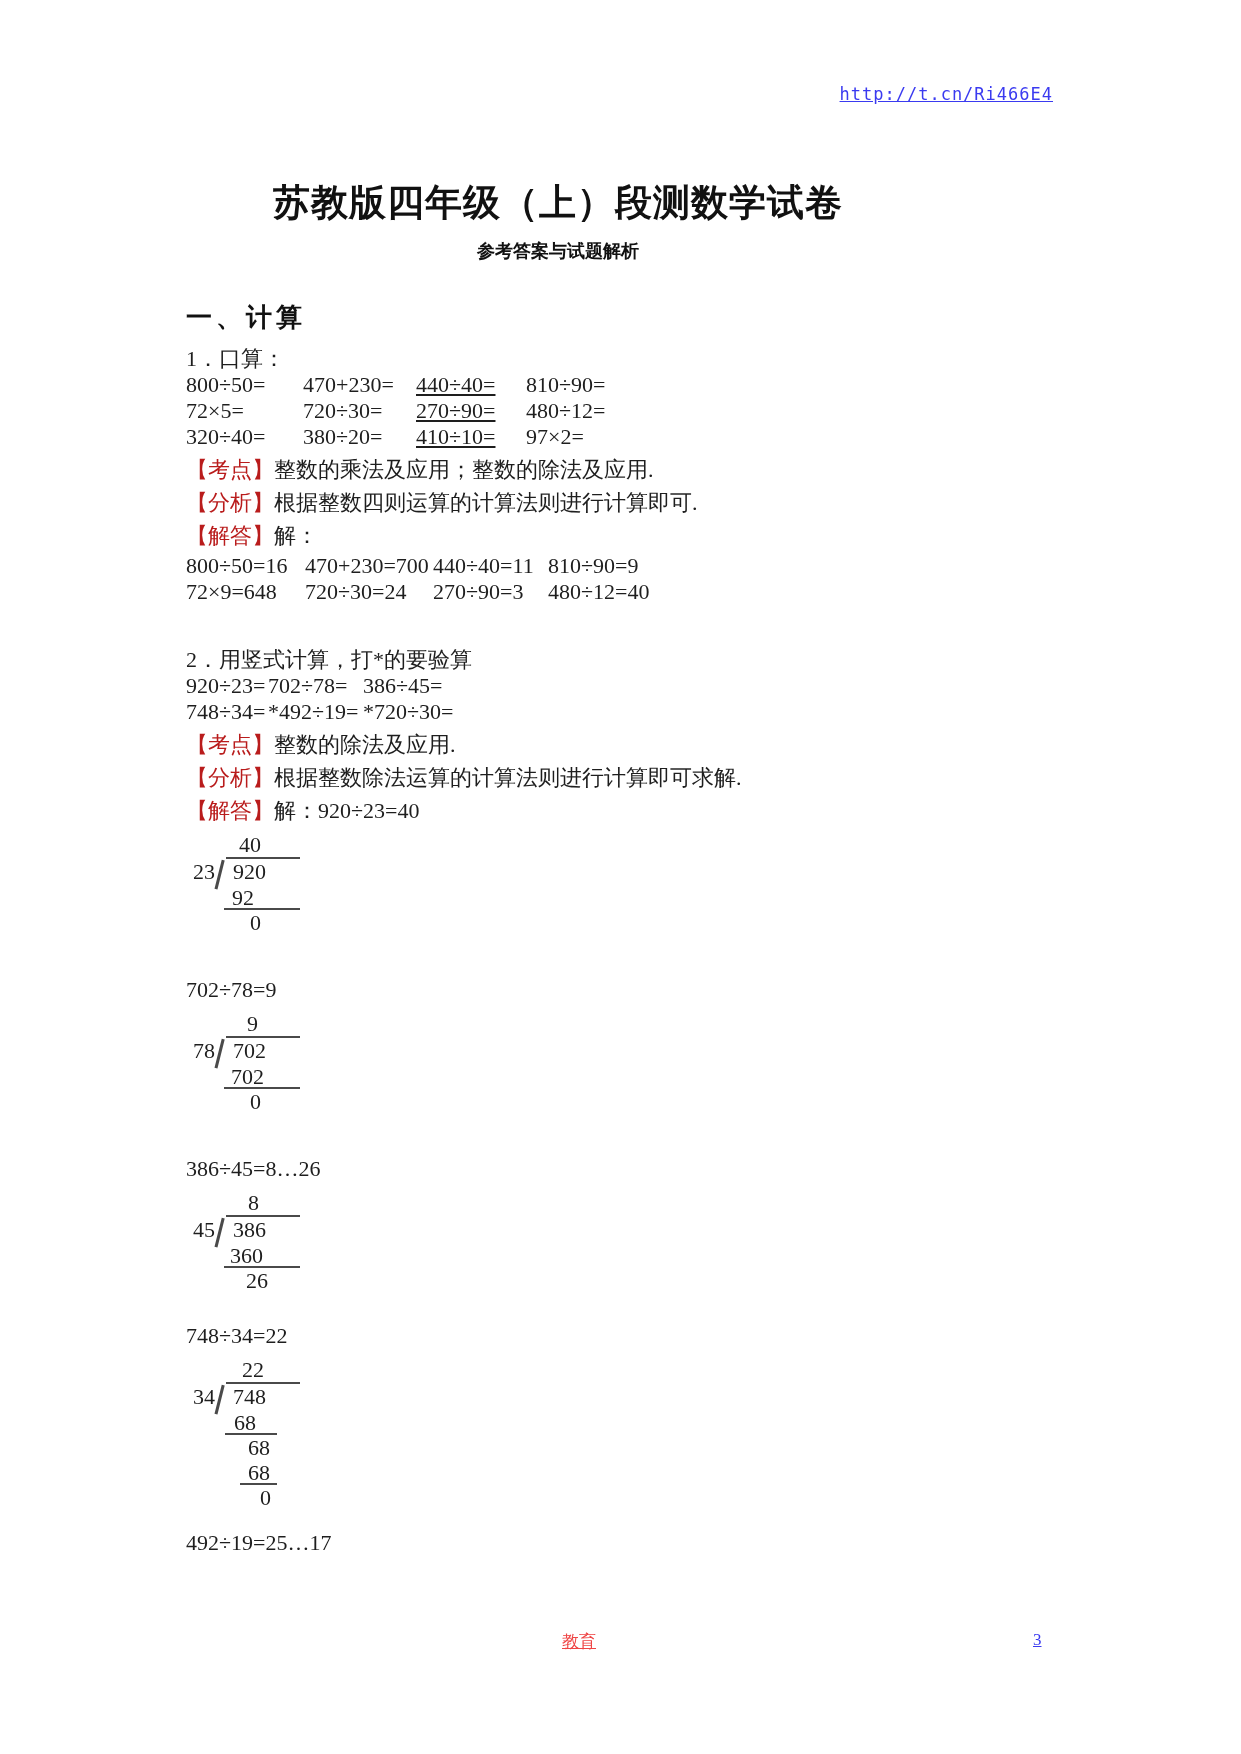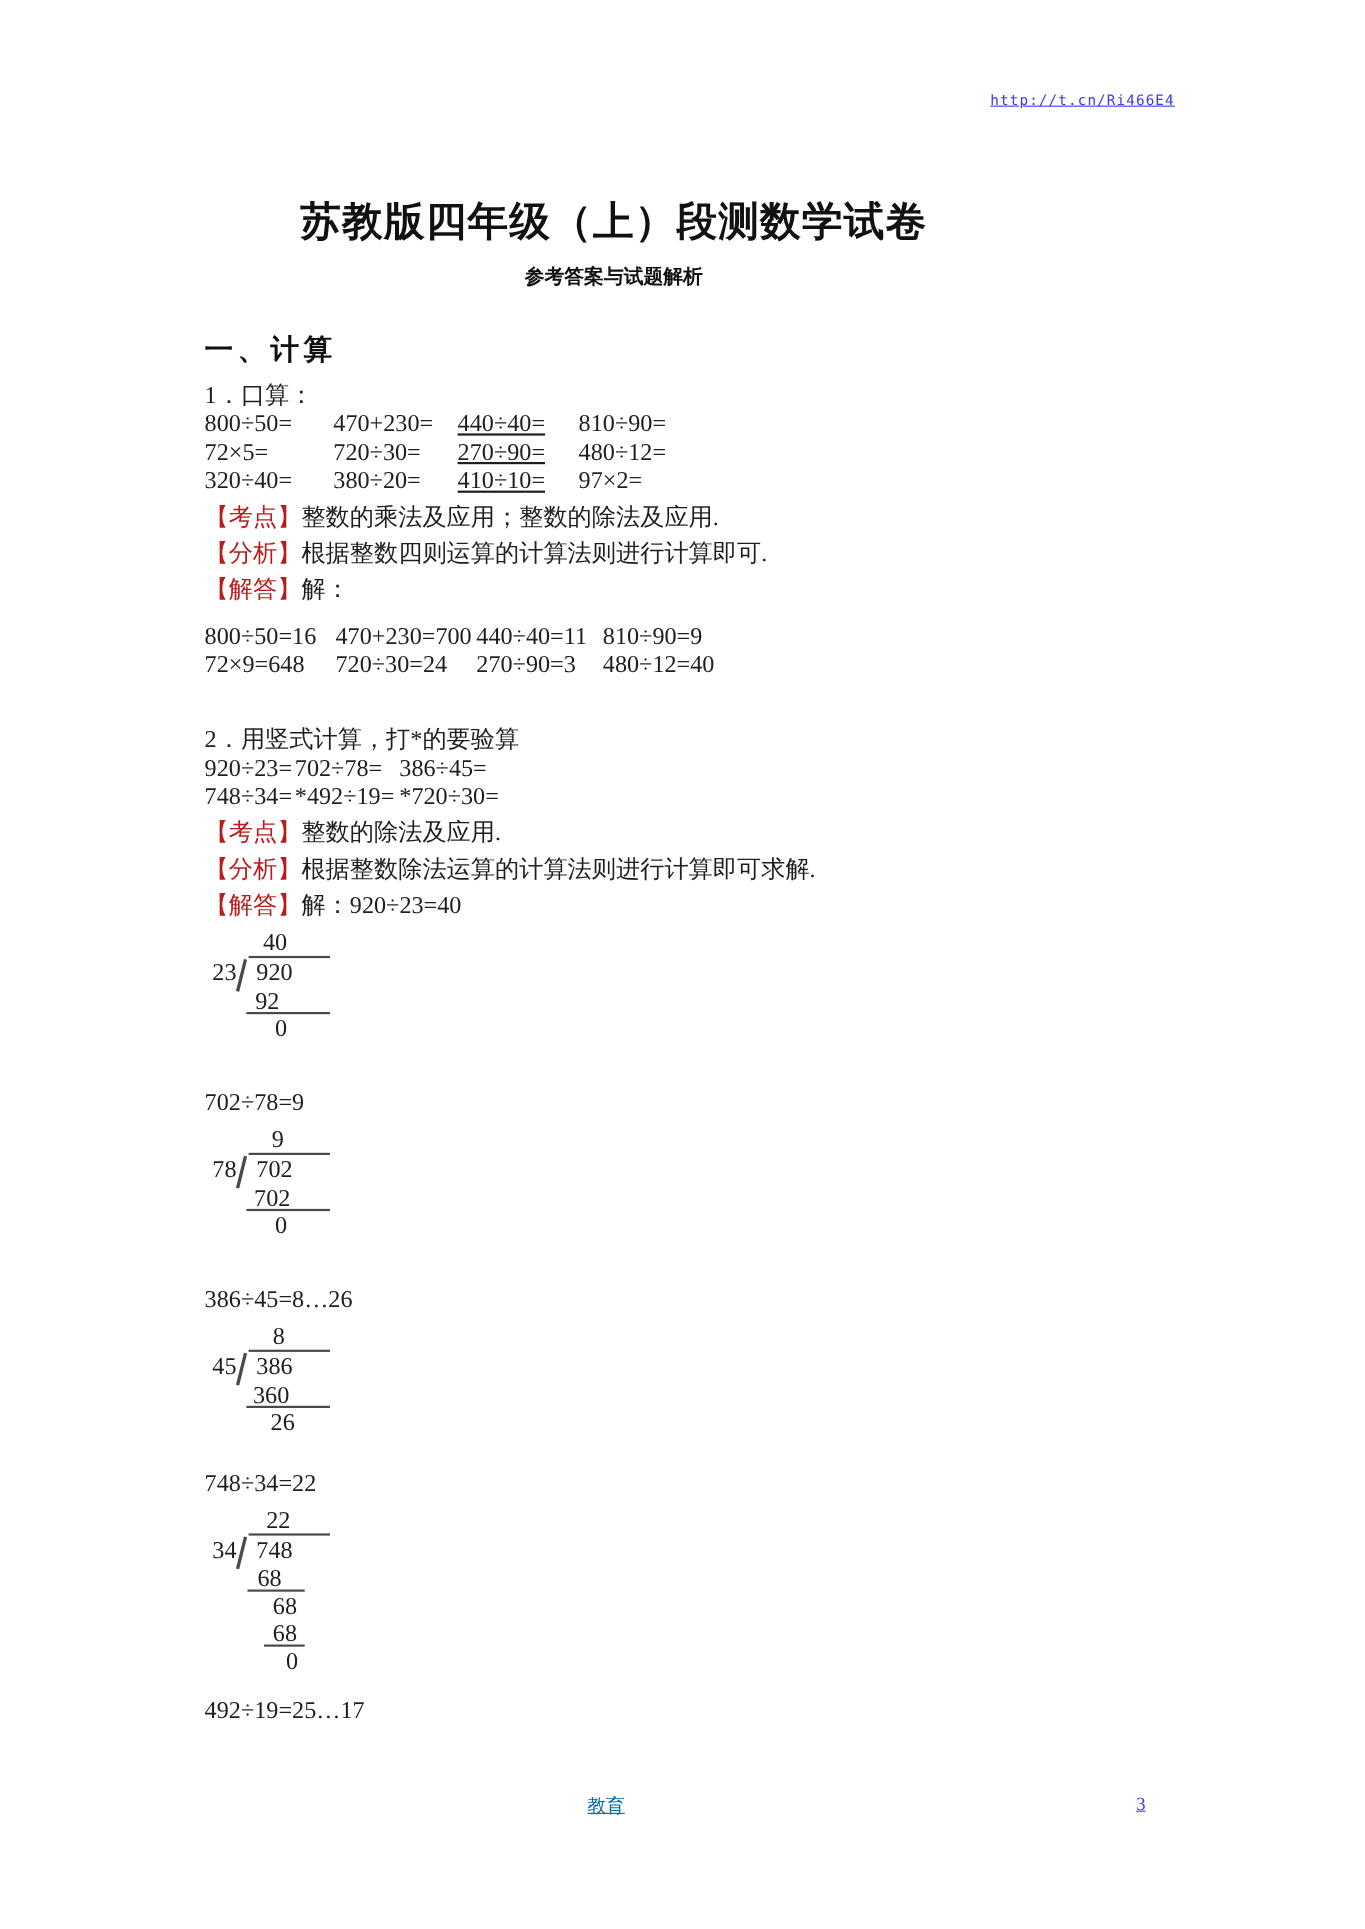--- a/index.html
+++ b/index.html
@@ -5,23 +5,23 @@
   html,body{margin:0;padding:0;background:#888;}
   .page{
     position:relative;
     width:1241px;height:1754px;
     background:#ffffff;
     font-family:"Liberation Serif","DejaVu Serif",serif;
     color:#1e1e1e;
     overflow:hidden;
   }
   .header-link{
-    position:absolute;top:84px;right:173px;
+    position:absolute;top:84px;right:188px;
     font-family:"DejaVu Sans Mono","Liberation Mono",monospace;
-    font-size:13px;letter-spacing:1px;
+    font-size:17px;letter-spacing:1px;
     color:#3a3af0;text-decoration:underline;
   }
   .content{margin-left:186px;width:744px;}
   .title{
     margin:0;padding-top:180px;
     font-size:37px;font-weight:bold;line-height:46px;
     text-align:center;letter-spacing:1px;color:#111;
   }
   .subtitle{
     margin:14px 0 0 0;
@@ -38,39 +38,39 @@
   .tag{color:#b91c1c;}
   .eqrow span{display:inline-block;}
   .q1q span:nth-child(1){width:117px;}
   .q1q span:nth-child(2){width:113px;}
   .q1q span:nth-child(3){width:110px;text-decoration:underline;}
   .q1a span:nth-child(1){width:119px;}
   .q1a span:nth-child(2){width:128px;}
   .q1a span:nth-child(3){width:115px;}
   .q2q span:nth-child(1){width:82px;}
   .q2q span:nth-child(2){width:95px;}
-  .firstans{margin-top:16px;}
+  .firstans{margin-top:4px;}
   .prob2{margin-top:42px;}
   
   .ld{margin-left:7px;margin-top:8px;font-size:22px;line-height:25px;width:max-content;color:#1e1e1e;}
   .ld-q{height:25px;}
   .ld-m{display:flex;align-items:flex-end;}
   .ld-d{display:inline-block;min-width:27px;padding-bottom:1px;}
   .ld-b{display:inline-block;width:3px;height:30px;background:#4a4a4a;
         transform:rotate(14deg);transform-origin:50% 10%;
         margin:0 2px -5px 1px;flex:0 0 auto;}
   .ld-v{display:inline-block;border-top:2.5px solid #4a4a4a;padding:0 34px 1px 7px;}
   .ld-s{margin-left:31px;width:76px;box-sizing:border-box;height:25px;}
   .u{border-bottom:2.5px solid #4a4a4a;}
   .gap42{margin-top:42px;}
   .gap30{margin-top:30px;}
   .gap20{margin-top:20px;}
   .footer-link{
-    position:absolute;top:1630px;left:534px;
-    font-size:17px;color:#0369a1;text-decoration:underline;
+    position:absolute;top:1630px;left:562px;
+    font-size:17px;color:#ef4444;text-decoration:underline;
   }
   .footer-page{
     position:absolute;top:1630px;left:1033px;
     font-size:17px;color:#3a3af0;text-decoration:underline;
   }
 </style>
 </head>
 <body>
 
 <div class="page">

